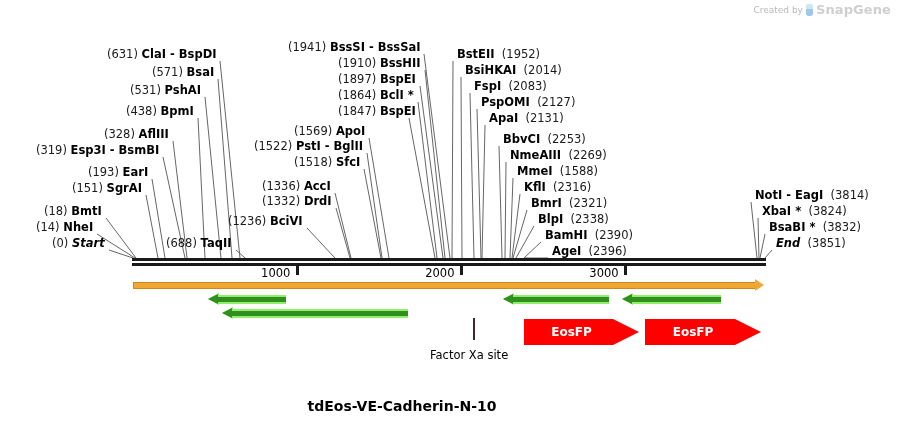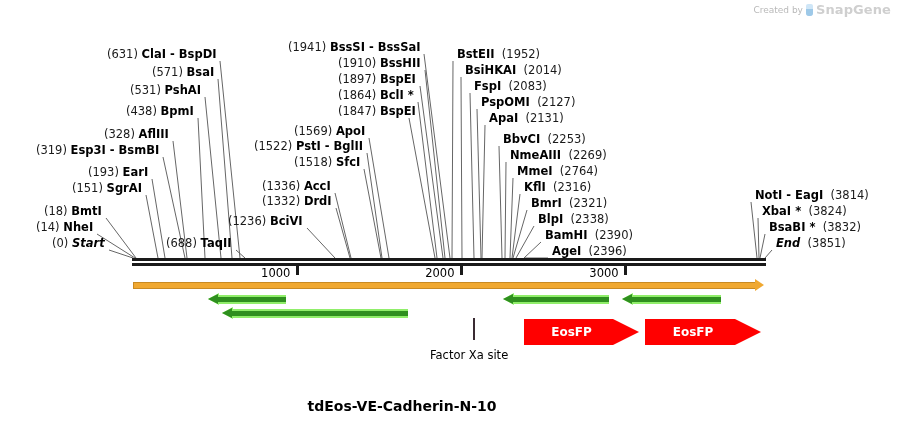--- a/index.html
+++ b/index.html
@@ -156,21 +156,21 @@
       <div class="lbl" style="left: 262px; top: 180px;"><span class="pos">(1336)</span>&nbsp;<span class="nm">AccI</span></div>
       <div class="lbl" style="left: 262px; top: 195px;"><span class="pos">(1332)</span>&nbsp;<span class="nm">DrdI</span></div>
       <div class="lbl" style="left: 228px; top: 215px;"><span class="pos">(1236)</span>&nbsp;<span class="nm">BciVI</span></div>
       <div class="lbl" style="left: 457px; top: 48px;"><span class="nm">BstEII</span>&nbsp;&nbsp;<span class="pos">(1952)</span></div>
       <div class="lbl" style="left: 465px; top: 64px;"><span class="nm">BsiHKAI</span>&nbsp;&nbsp;<span class="pos">(2014)</span></div>
       <div class="lbl" style="left: 474px; top: 80px;"><span class="nm">FspI</span>&nbsp;&nbsp;<span class="pos">(2083)</span></div>
       <div class="lbl" style="left: 481px; top: 96px;"><span class="nm">PspOMI</span>&nbsp;&nbsp;<span class="pos">(2127)</span></div>
       <div class="lbl" style="left: 489px; top: 112px;"><span class="nm">ApaI</span>&nbsp;&nbsp;<span class="pos">(2131)</span></div>
       <div class="lbl" style="left: 503px; top: 133px;"><span class="nm">BbvCI</span>&nbsp;&nbsp;<span class="pos">(2253)</span></div>
       <div class="lbl" style="left: 510px; top: 149px;"><span class="nm">NmeAIII</span>&nbsp;&nbsp;<span class="pos">(2269)</span></div>
-      <div class="lbl" style="left: 517px; top: 165px;"><span class="nm">MmeI</span>&nbsp;&nbsp;<span class="pos">(2764)</span></div>
+      <div class="lbl" style="left: 517px; top: 165px;"><span class="nm">MmeI</span>&nbsp;&nbsp;<span class="pos">(1588)</span></div>
       <div class="lbl" style="left: 524px; top: 181px;"><span class="nm">KflI</span>&nbsp;&nbsp;<span class="pos">(2316)</span></div>
       <div class="lbl" style="left: 531px; top: 197px;"><span class="nm">BmrI</span>&nbsp;&nbsp;<span class="pos">(2321)</span></div>
       <div class="lbl" style="left: 538px; top: 213px;"><span class="nm">BlpI</span>&nbsp;&nbsp;<span class="pos">(2338)</span></div>
       <div class="lbl" style="left: 545px; top: 229px;"><span class="nm">BamHI</span>&nbsp;&nbsp;<span class="pos">(2390)</span></div>
       <div class="lbl" style="left: 552px; top: 245px;"><span class="nm">AgeI</span>&nbsp;&nbsp;<span class="pos">(2396)</span></div>
       <div class="lbl" style="left: 755px; top: 189px;"><span class="nm">NotI  -  EagI</span>&nbsp;&nbsp;<span class="pos">(3814)</span></div>
       <div class="lbl" style="left: 762px; top: 205px;"><span class="nm">XbaI *</span>&nbsp;&nbsp;<span class="pos">(3824)</span></div>
       <div class="lbl" style="left: 769px; top: 221px;"><span class="nm">BsaBI *</span>&nbsp;&nbsp;<span class="pos">(3832)</span></div>
       <div class="lbl" style="left: 776px; top: 237px;"><span class="nm it">End</span>&nbsp;&nbsp;<span class="pos">(3851)</span></div>
     </div>

